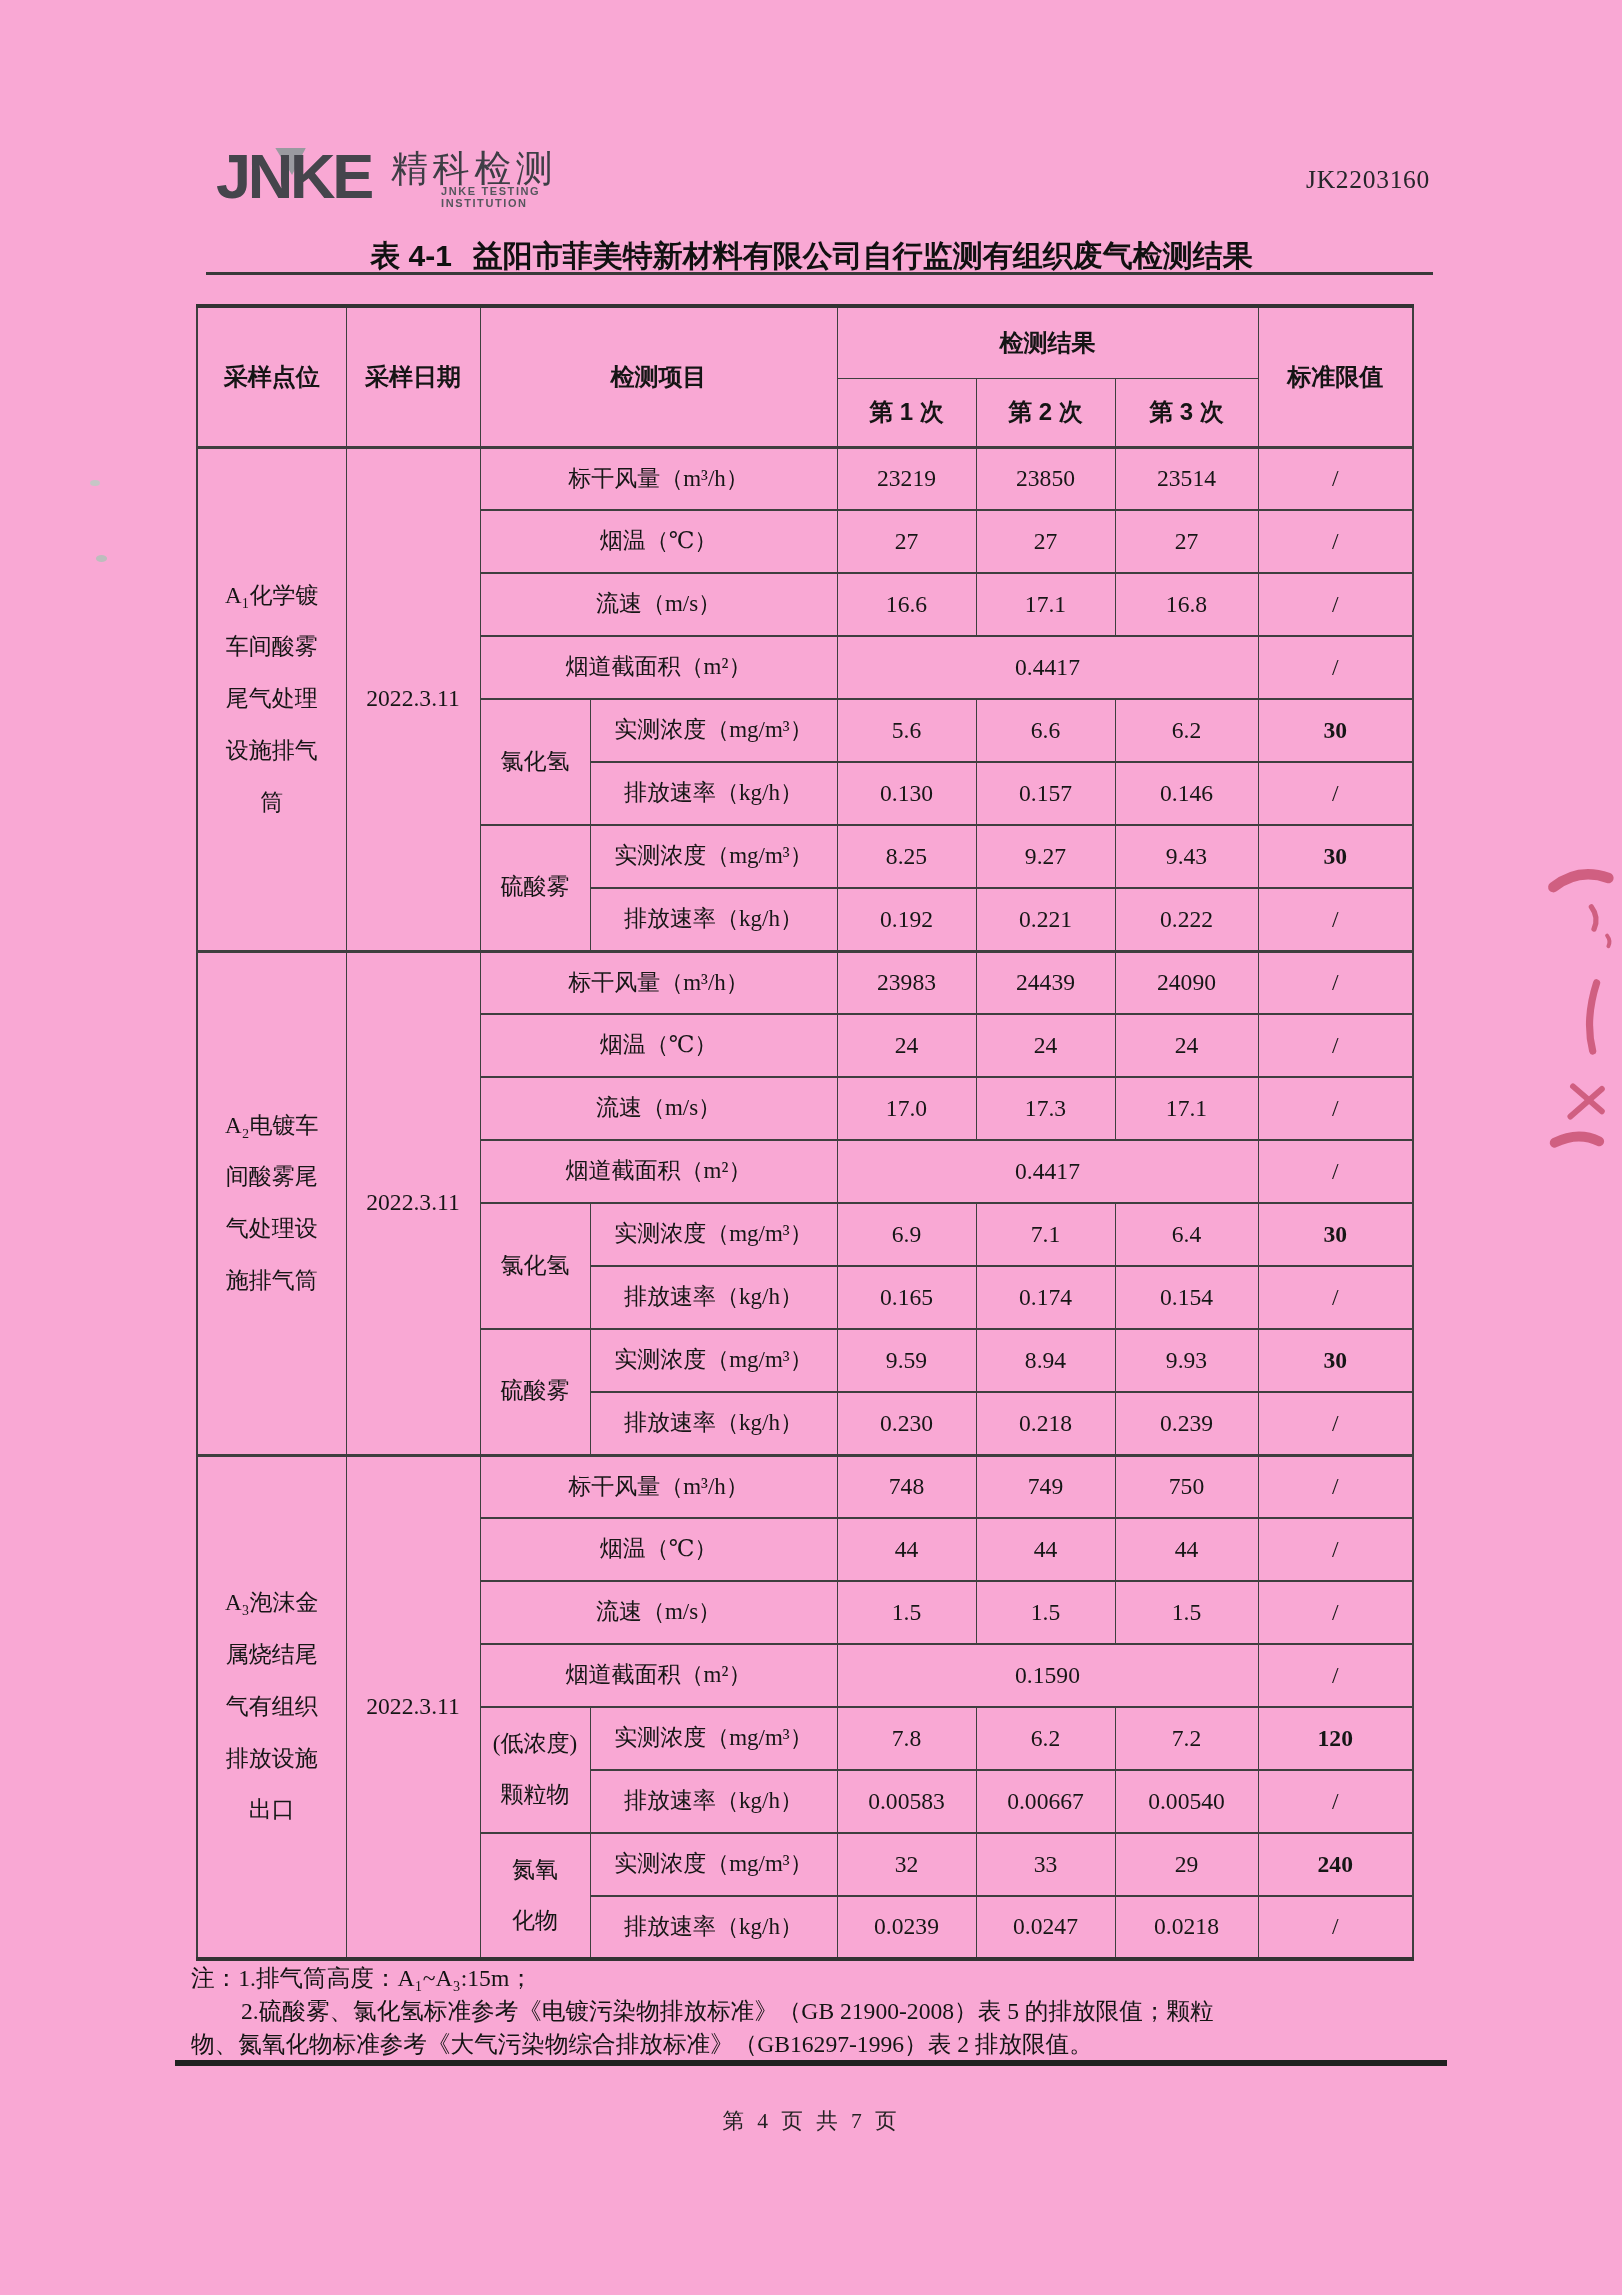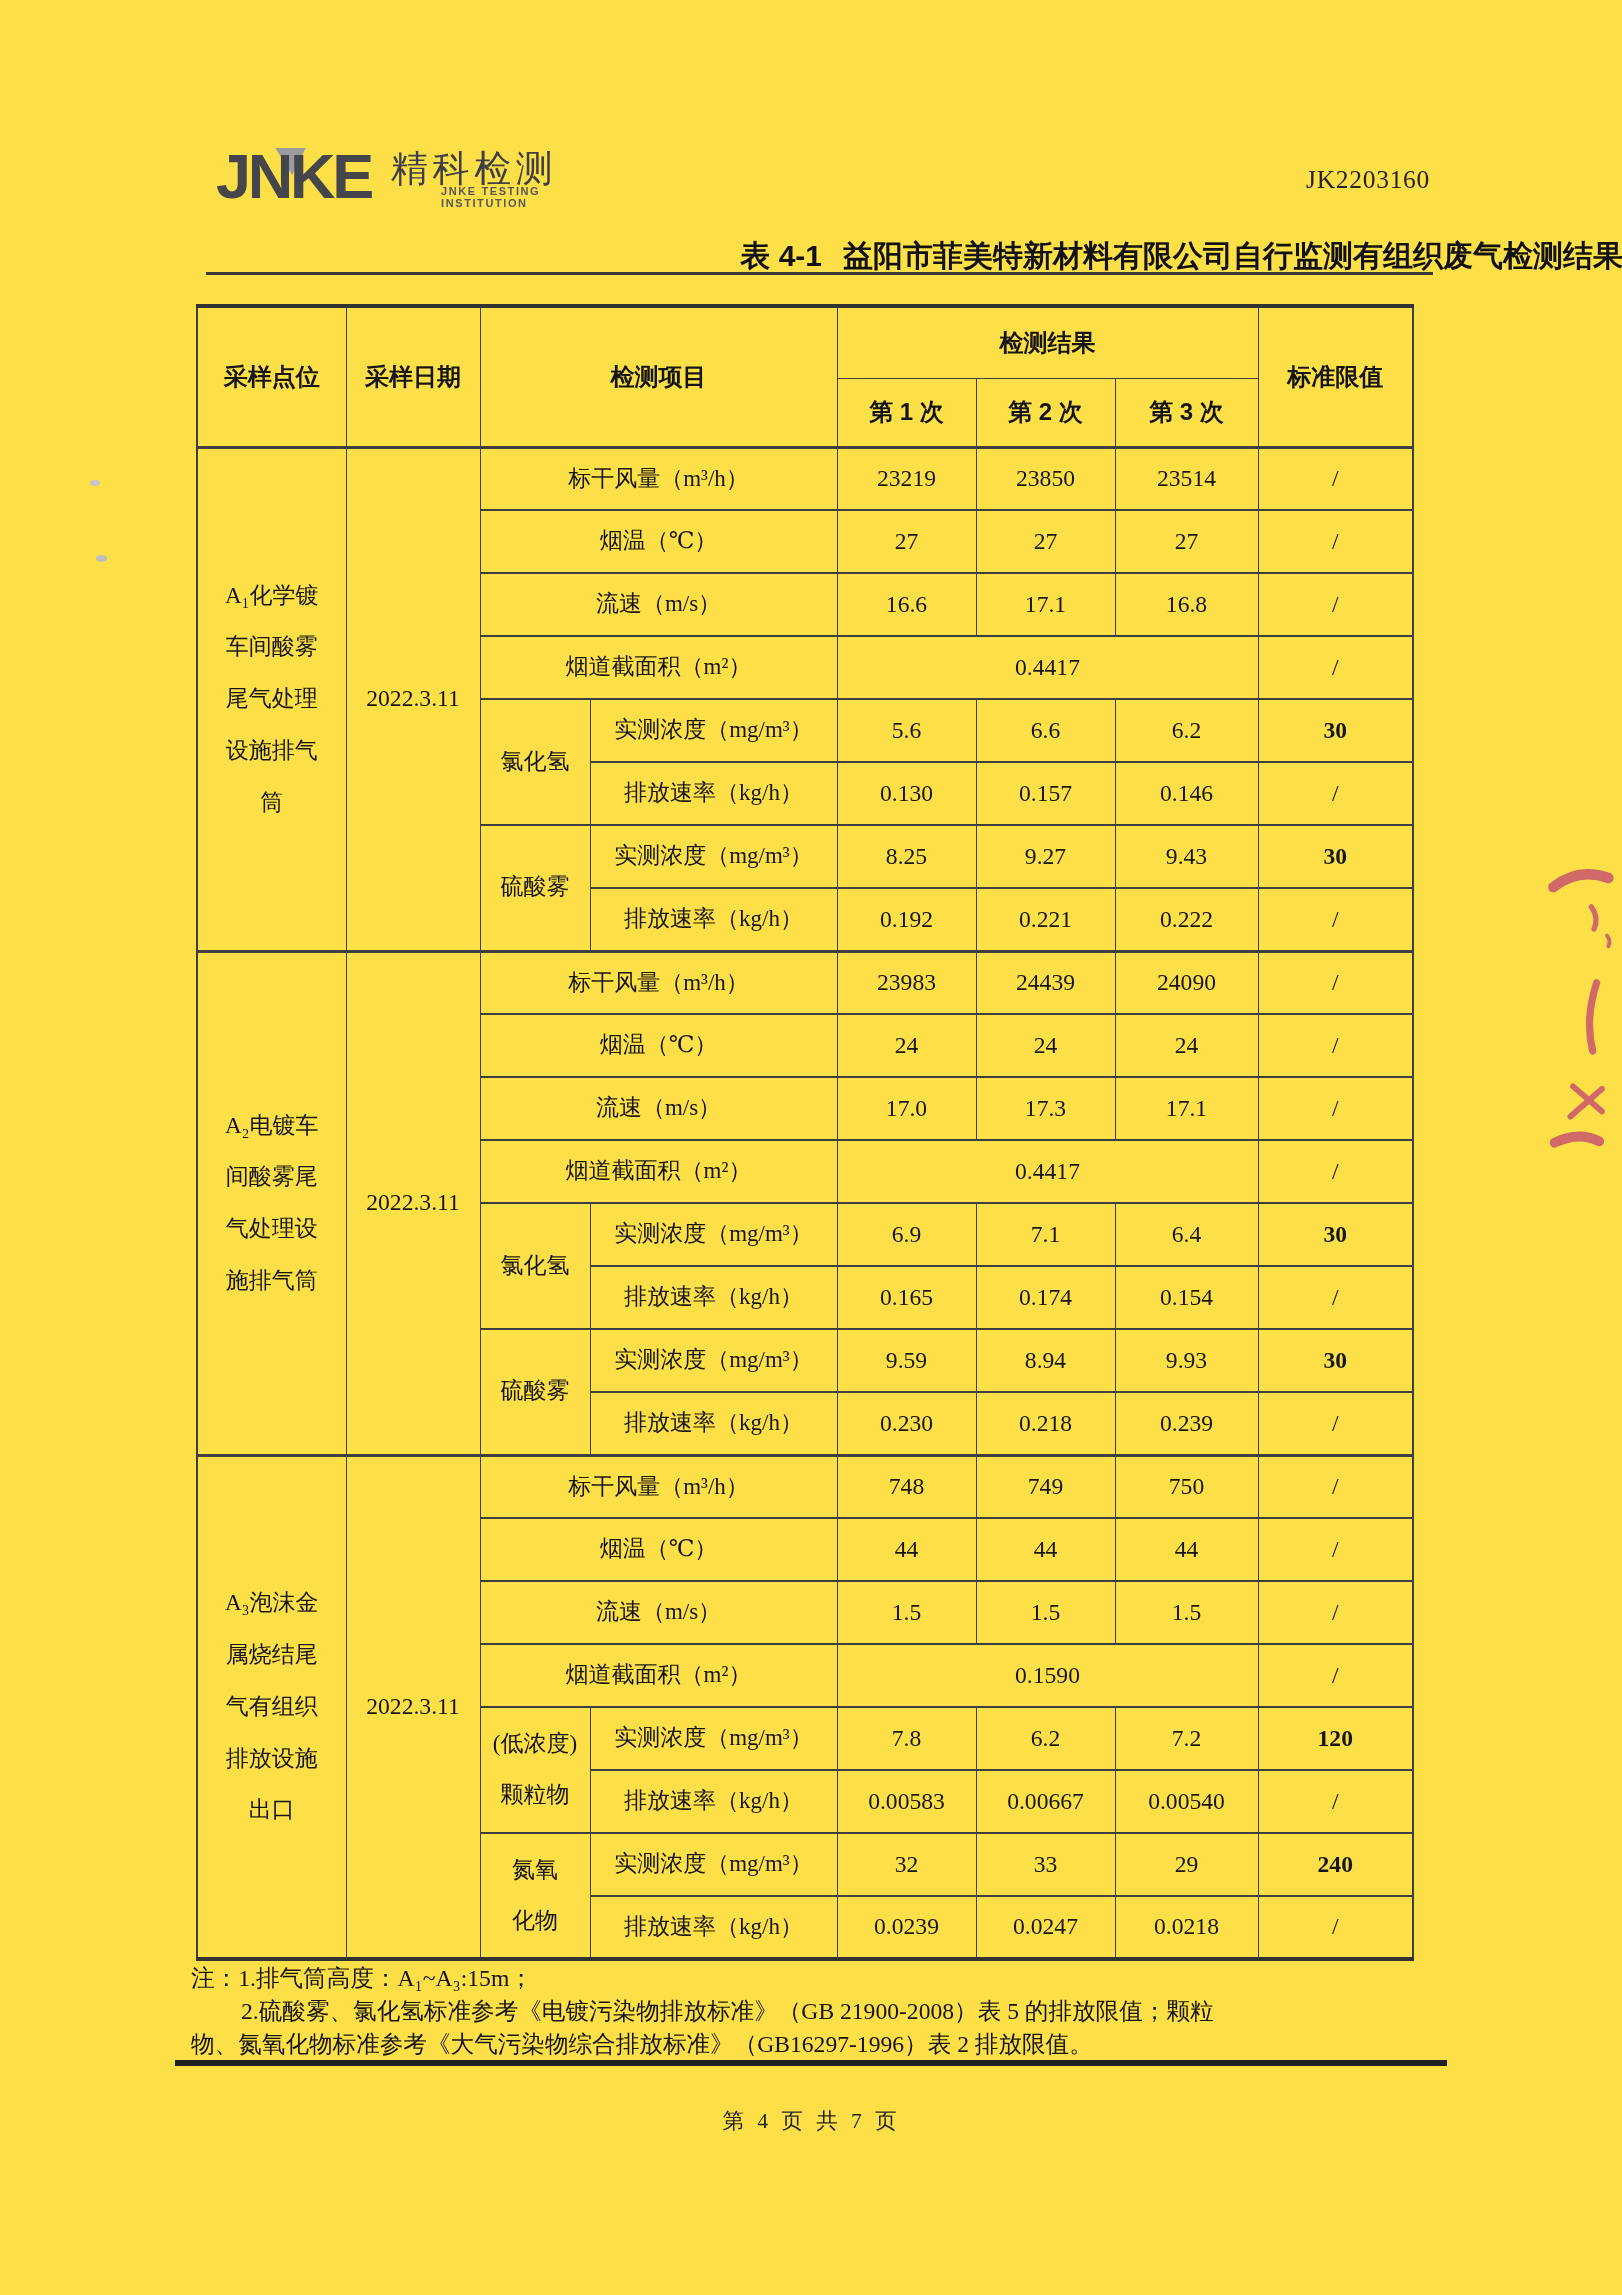--- a/index.html
+++ b/index.html
@@ -5,21 +5,21 @@
   :root{
     --line:#3f3f3f;
     --text:#1a1a1a;
     --seal:#c85070;
   }
   *{margin:0;padding:0;box-sizing:border-box;}
   body{background:#e8e8e8;}
   .page{
     position:relative;
     width:1623px;height:2295px;
-    background:#fde047;
+    background:#f9a8d4;
     overflow:hidden;
     color:var(--text);
     font-family:"Liberation Serif","DejaVu Serif",serif;
   }
   
   .logo{position:absolute;left:216px;top:145px;width:366px;height:79px;}
   .logo-tri{
     position:absolute;left:59px;top:2.6px;width:31px;height:27.5px;
     background:#9a9aa0;
     clip-path:polygon(0 0,100% 0,55% 100%);
@@ -42,21 +42,21 @@
     font-weight:700;font-size:11px;letter-spacing:1.6px;color:#56565d;margin-left:48px;
   }
   .report-no{
     position:absolute;right:193px;top:165px;
     font-size:25.5px;color:#26262a;letter-spacing:0.7px;
   }
   .rule1{position:absolute;left:206px;top:272px;width:1227px;height:3.3px;background:#3a3a3a;}
   
   .title{
     position:absolute;left:0;right:0;top:236px;
-    text-align:right;
+    text-align:center;
     font-family:"Liberation Sans","DejaVu Sans",sans-serif;
     font-weight:700;font-size:30px;color:#111;
   }
   .title .t-label{margin-right:21px;}
   
   table.results{
     position:absolute;left:196px;top:304px;
     border-collapse:collapse;table-layout:fixed;
     border:2px solid var(--line);
     border-top:4.6px solid #333;

